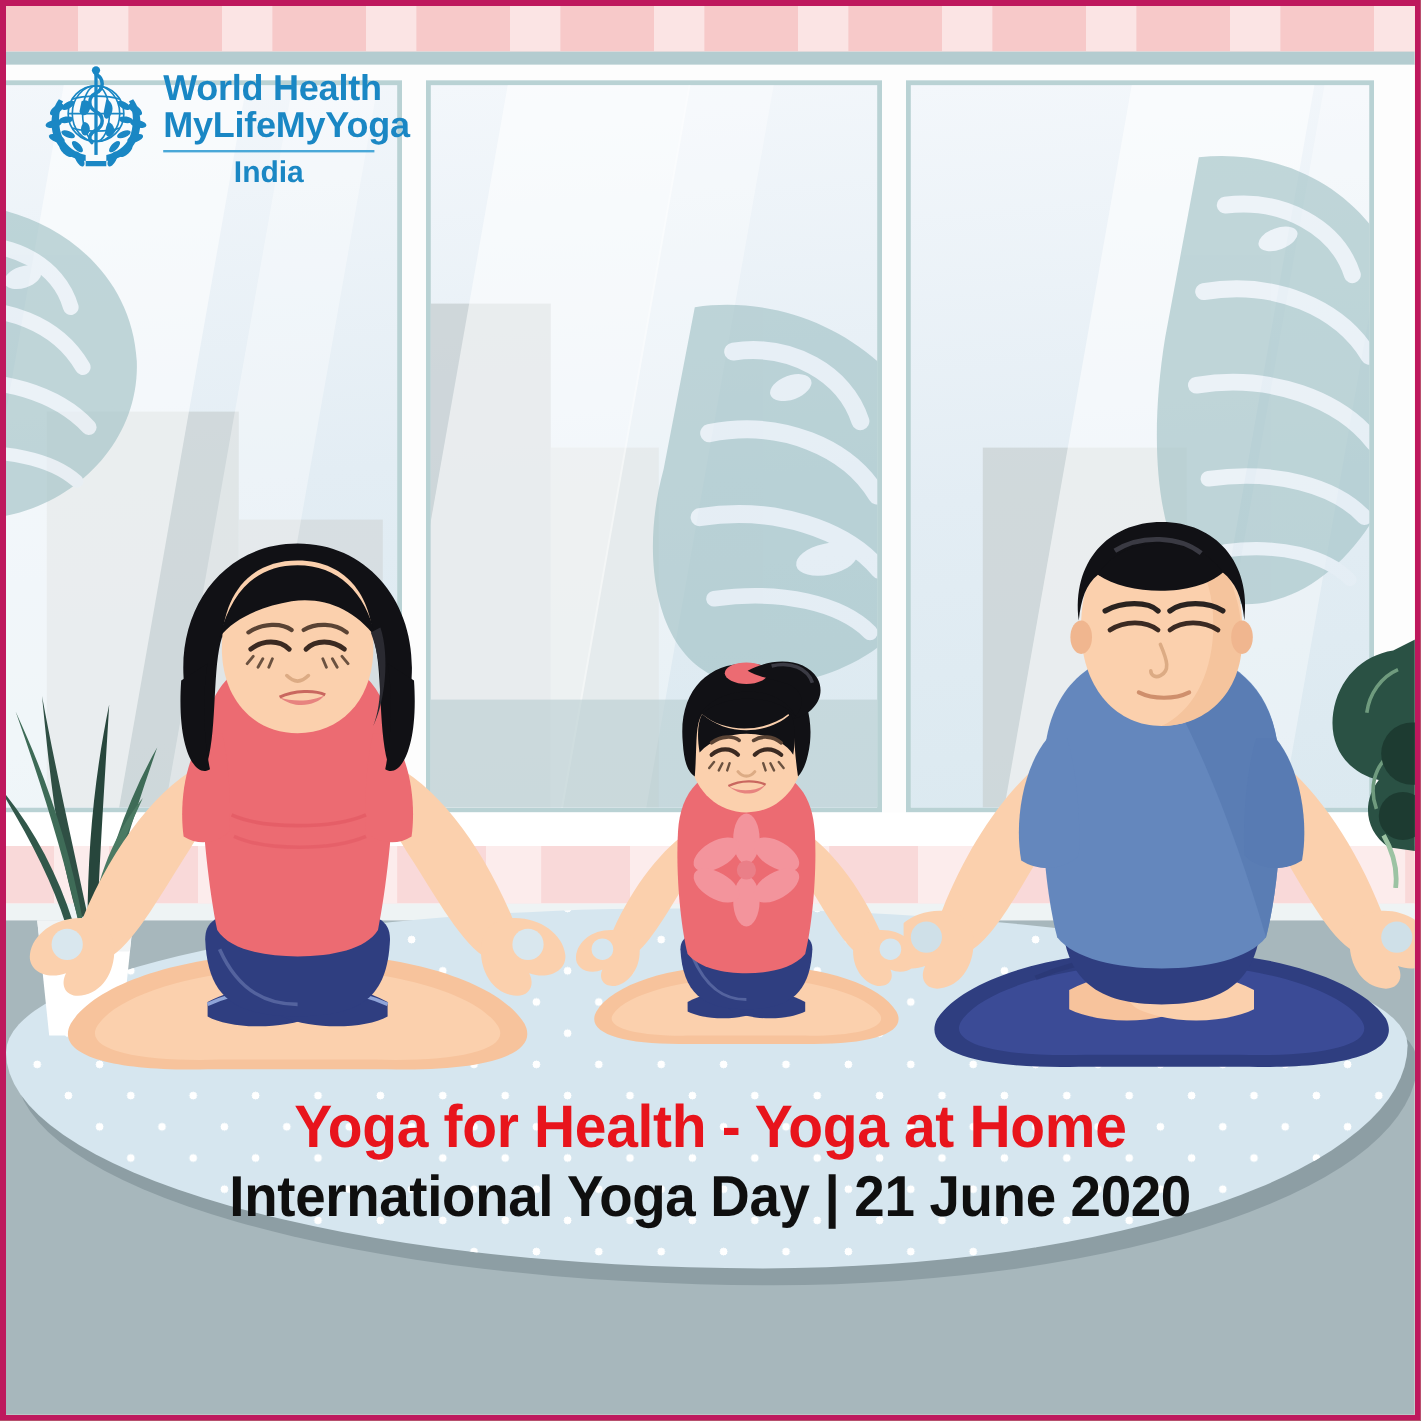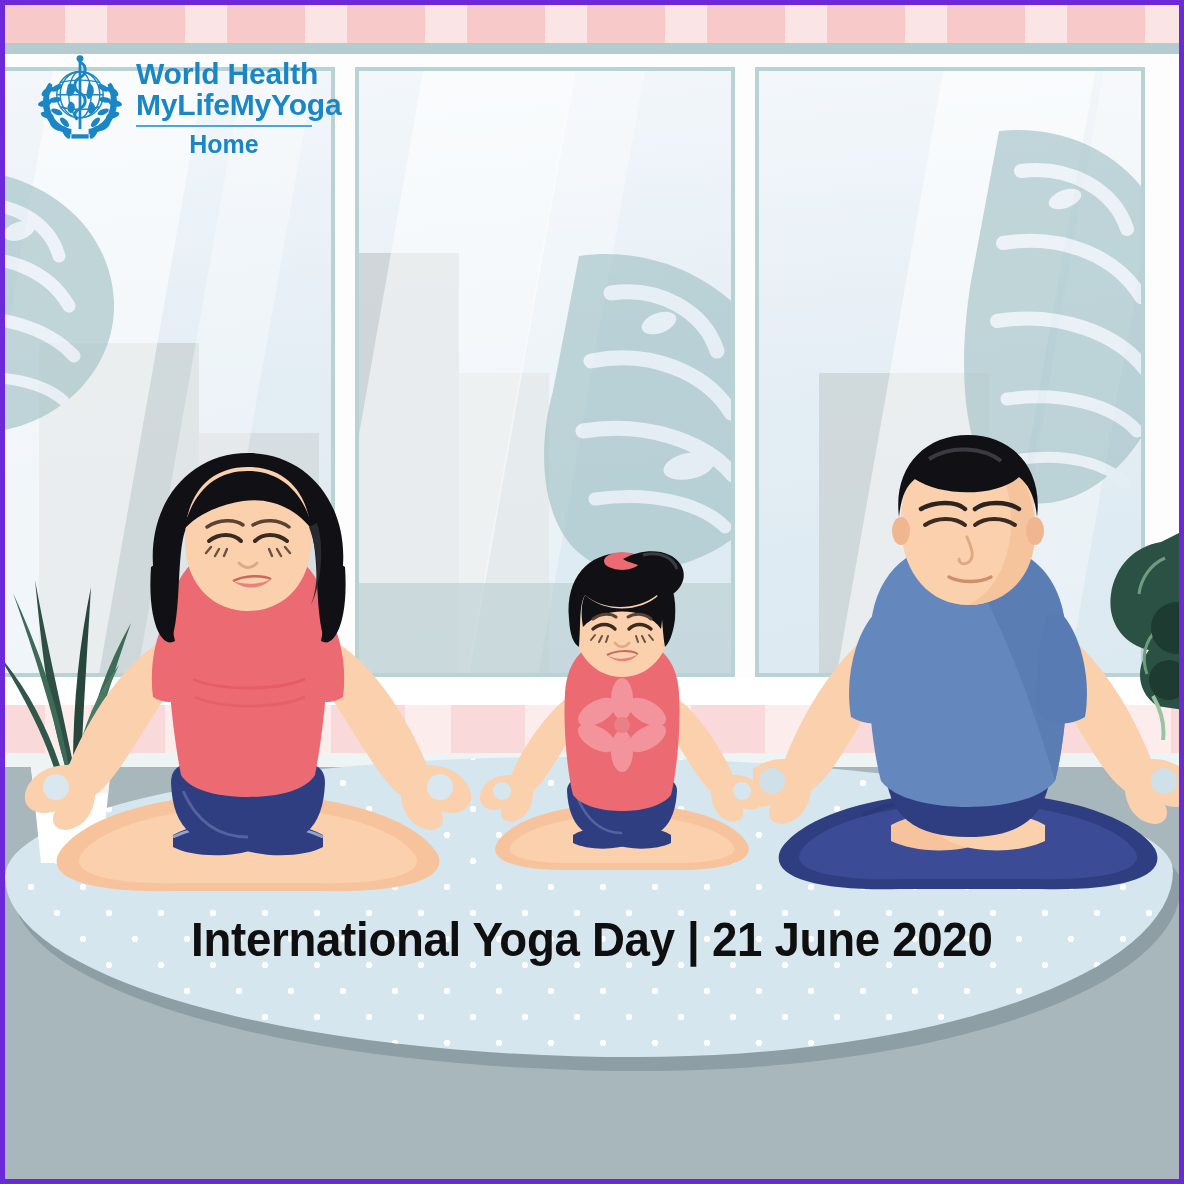--- a/index.html
+++ b/index.html
@@ -1,21 +1,21 @@
 <!DOCTYPE html>
 <html><head>
 <meta charset="utf-8">
 <style>
   html,body{margin:0;padding:0;background:#2b2b2b;}
   *{box-sizing:border-box;}
   .poster{
     position:relative;width:1184px;height:1184px;overflow:hidden;
     background:#fef9c3;
     font-family:"Liberation Sans", sans-serif;
-    border:5px solid #6d28d9;
+    border:5px solid #be185d;
   }
   
   .wall{position:absolute;left:0;top:0;width:100%;height:100%;background:#ffffff;}
   .top-stripe{position:absolute;left:0;top:0;width:100%;height:38px;background:#f7c9c9;}
   .top-stripe .sq{position:absolute;top:0;height:100%;width:42px;background:#fbe4e4;}
   .top-rail{position:absolute;left:0;top:38px;width:100%;height:11px;background:#b4ccd0;}
   .wall-white{position:absolute;left:0;top:49px;width:100%;height:640px;background:#fdfdfd;}
 
   
   .win{position:absolute;top:62px;height:610px;border:4px solid #b9d2d4;background:#e7eff6;overflow:hidden;}
@@ -463,23 +463,24 @@
 
         <rect x="48.4" y="4" width="3.2" height="84" fill="#1a87c4"></rect>
         <path d="M50 10 C58 14 58 24 50 28 C42 32 42 42 50 46 C58 50 58 60 50 64 C44 67 42 72 46 76" stroke="#1a87c4" stroke-width="3.4" fill="none" stroke-linecap="round"></path>
         <circle cx="50" cy="6" r="4" fill="#1a87c4"></circle>
       </svg>
     </div>
     <div class="logo-text">
       <div class="logo-line1">World Health</div>
       <div class="logo-line2">MyLifeMyYoga</div>
       <div class="logo-rule"></div>
-      <div class="logo-sub">Home</div>
+      <div class="logo-sub">India</div>
     </div>
   </div>
 
 
   <div class="captions">
+    <div><span class="cap-red">Yoga for Health - Yoga at Home</span></div>
     <div><span class="cap-black">International Yoga Day | 21 June 2020</span></div>
   </div>
 
 
 </div>
 
 </body></html>

